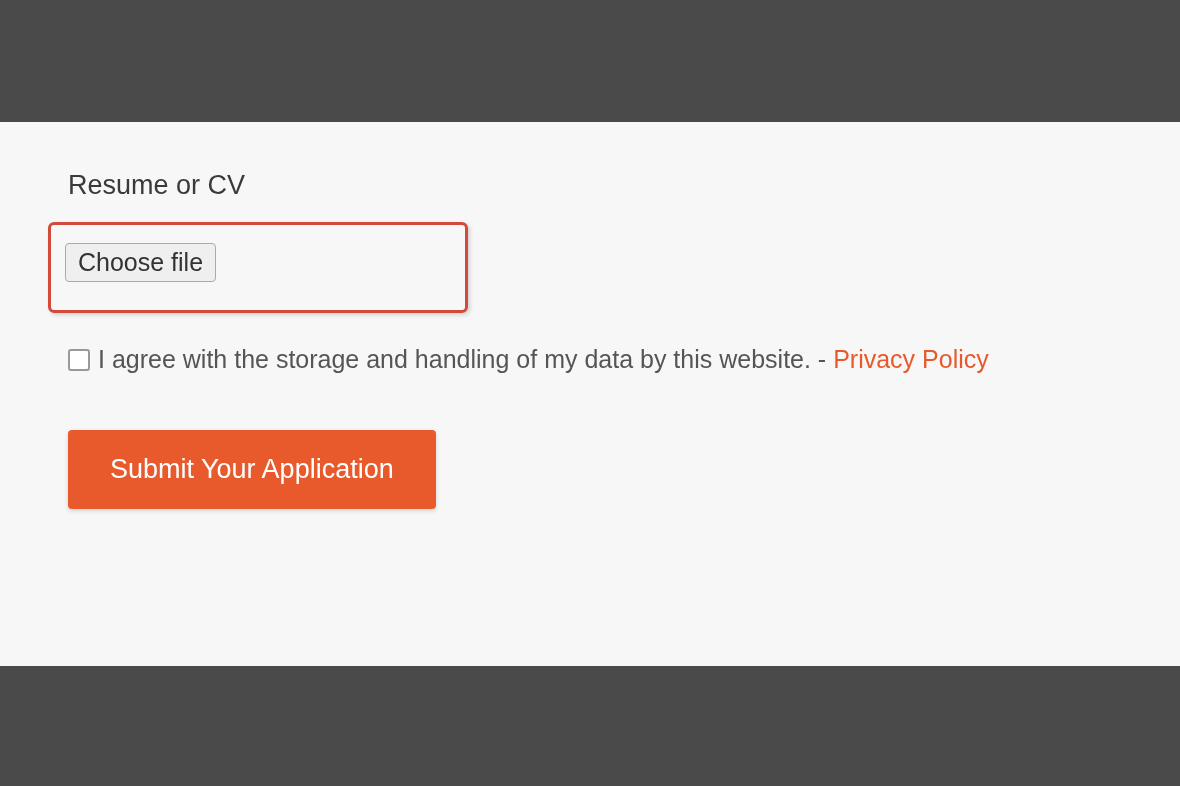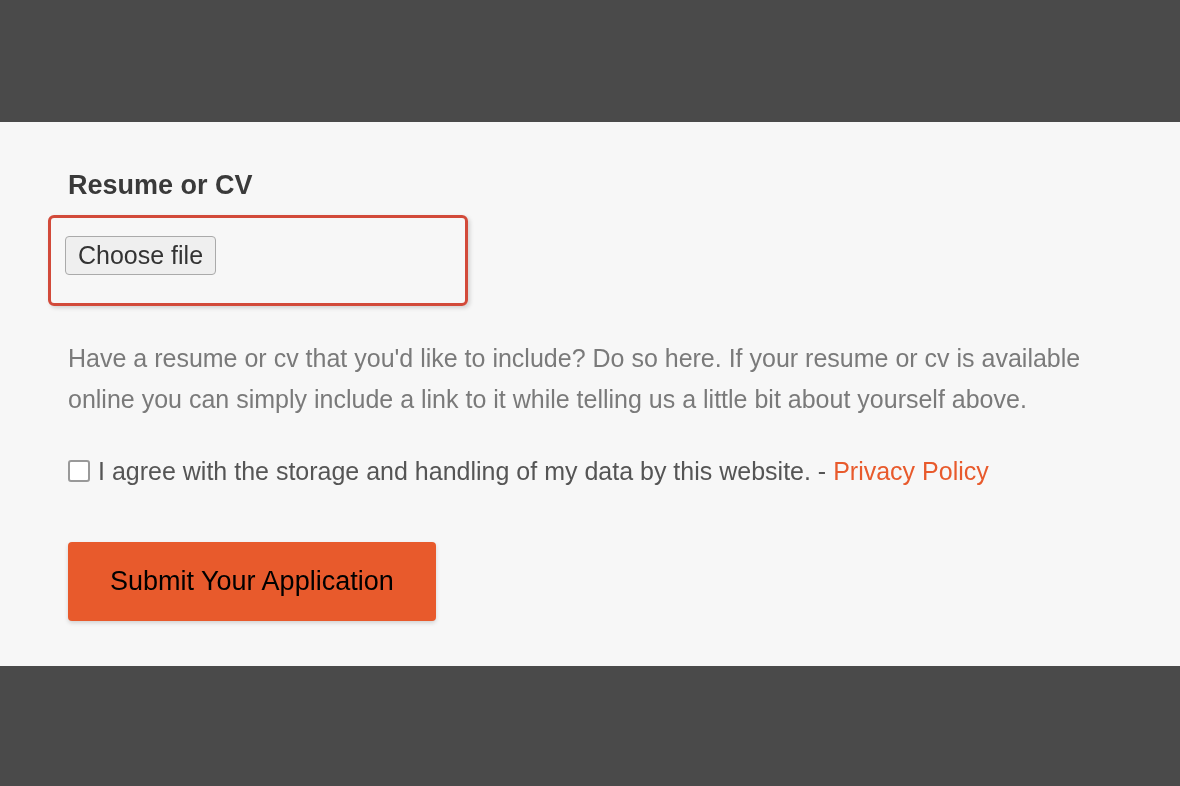--- a/index.html
+++ b/index.html
@@ -18,23 +18,23 @@
       position: absolute;
       top: 122px;
       left: 0;
       width: 1180px;
       height: 544px;
       background: #f7f7f7;
       padding: 48px 68px 36px 68px;
     }
     .section-title {
       font-size: 27px;
-      font-weight: 700;
+      font-weight: 400;
       color: #3a3a3a;
-      margin-bottom: 14px;
+      margin-bottom: 21px;
     }
     .file-input-wrapper {
       border: 3px solid #d24a3a;
       border-radius: 6px;
       padding: 18px 25px 28px 14px;
       width: 420px;
       margin-left: -20px;
       margin-bottom: 32px;
       display: flex;
       align-items: flex-end;
@@ -82,41 +82,40 @@
       color: #555;
     }
     .privacy-link {
       color: #e85a2c;
       text-decoration: none;
       cursor: pointer;
     }
     .submit-button {
       font-size: 27px;
       font-weight: 500;
-      color: #000000;
+      color: #ffffff;
       background: #e85a2c;
       border: none;
       border-radius: 4px;
       padding: 24px 42px;
       cursor: pointer;
       box-shadow: 0 2px 4px rgba(0,0,0,0.15);
     }
   </style>
 </head>
 <body>
 
 <div class="modal">
 
   <div class="section-title">Resume or CV</div>
 
   <div class="file-input-wrapper">
     <button class="choose-file-btn">Choose file</button>
   </div>
 
-  <p class="help-text">Have a resume or cv that you'd like to include? Do so here. If your resume or cv is available online you can simply include a link to it while telling us a little bit about yourself above.</p>
 
   <div class="consent-row">
     <div class="consent-checkbox"></div>
     <span class="consent-text">
       <span>I agree with the storage and handling of my data by this website. - </span><a class="privacy-link">Privacy Policy</a>
     </span>
   </div>
 
   <button class="submit-button">Submit Your Application</button>
 

